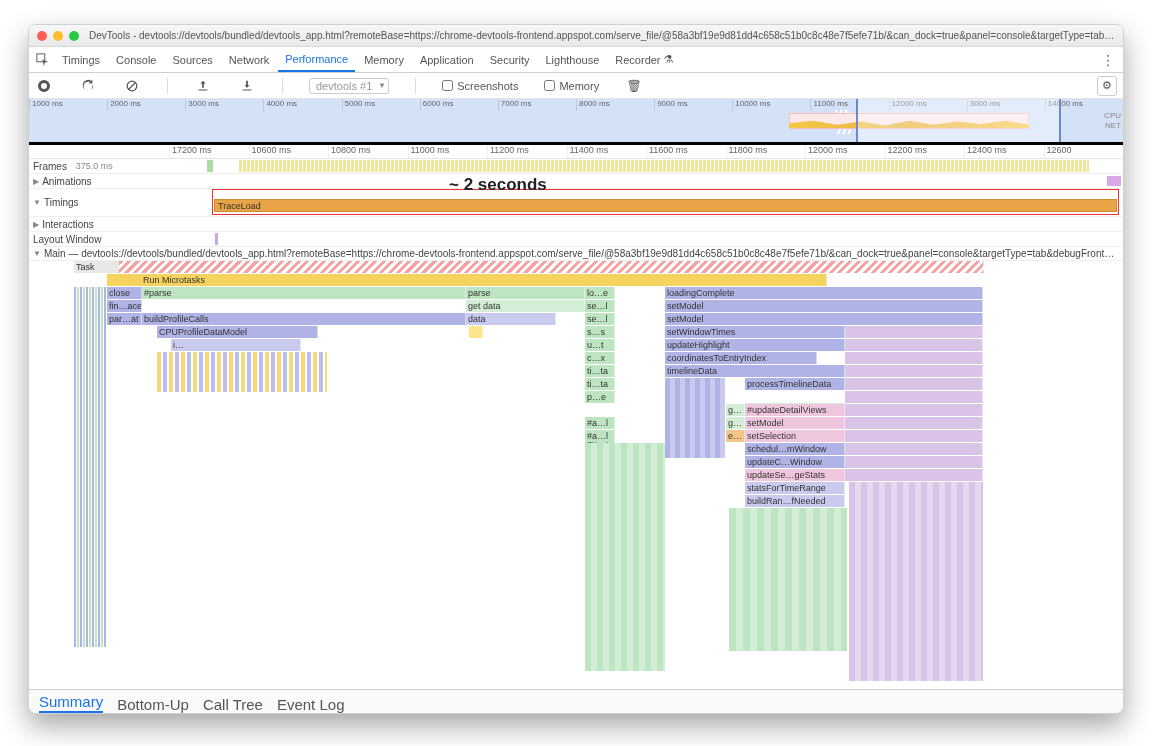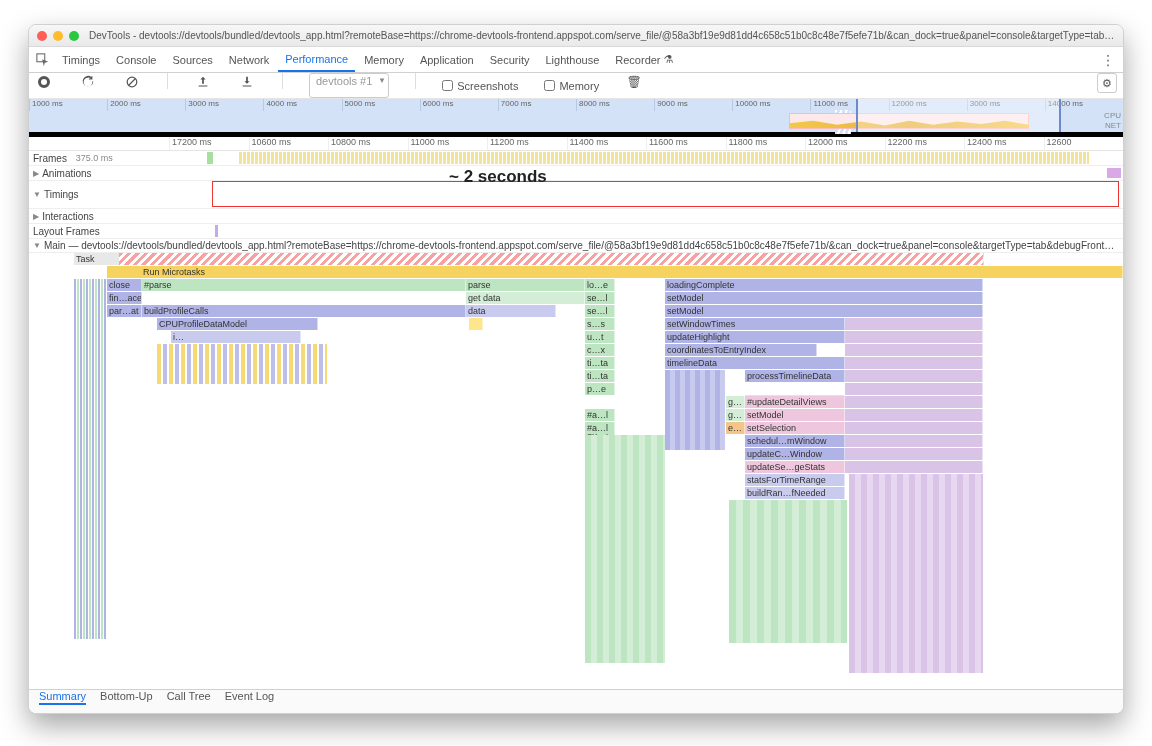--- a/index.html
+++ b/index.html
@@ -16,33 +16,33 @@
 
 .tabbar { height: 26px; border-bottom: 1px solid #d0d0d0; display: flex; align-items: center; font-size: 11px; color: #555; padding-left: 4px; gap: 2px; }
 .tabbar .ico { width: 20px; height: 100%; display: flex; align-items: center; justify-content: center; color:#555; }
 .tabbar .tab { padding: 0 7px; height: 100%; display: flex; align-items: center; cursor: pointer; }
 .tabbar .tab.active { color: #1a73e8; border-bottom: 2px solid #1a73e8; }
 .flask { font-size: 11px; margin-left: 3px;}
 .spacer { flex: 1; }
 .dots3 { padding: 0 8px; font-size: 14px; color:#666; }
 
 
-.toolbar { height: 26px; border-bottom: 1px solid #e5e5e5; display: flex; padding: 0 6px; gap: 26px; font-size: 11px; color: #555; }
+.toolbar { height: 26px; border-bottom: 1px solid #e5e5e5; display: flex; align-items: center; padding: 0 6px; gap: 26px; font-size: 11px; color: #555; }
 .tbtn { width: 18px; height: 18px; display: flex; align-items: center; justify-content: center; border-radius: 3px; }
 .tbtn.circle { border: 1.5px solid #555; border-radius: 50%; width: 12px; height: 12px; }
 .sep { width:1px; height:16px; background:#ddd; }
 .sel { border:1px solid #ccc; border-radius:3px; padding:1px 16px 1px 6px; color:#999; position:relative; }
 .sel::after { content:"▾"; position:absolute; right:4px; color:#888; font-size:9px; }
 .chk { display:flex; align-items:center; gap:4px; }
 .chk input { width:11px; height:11px; }
 .trash { font-size:12px; }
 .gear { margin-left:auto; width:20px; height:20px; border:1px solid #ccc; border-radius:3px; display:flex; align-items:center; justify-content:center; }
 
 
-.overview { height: 38px; border-bottom:5px solid #000000; position:relative; background:#d3e2f7; font-size:8px; color:#666; }
+.overview { height: 46px; border-bottom:3px solid #000000; position:relative; background:#d3e2f7; font-size:8px; color:#666; }
 .overview .ruler { position:absolute; top:0; left:0; right:0; height:12px; display:flex; }
 .overview .ruler span { flex:1; border-left:1px solid #b8c9e3; padding-left:2px; }
 .overview .brk { position:absolute; top:11px; left:806px; width:16px; height:24px; background:repeating-linear-gradient(110deg,#fff,#fff 2px,#d3e2f7 2px,#d3e2f7 5px); }
 .overview .lbls { position:absolute; right:2px; top:12px; font-size:8px; color:#888; text-align:right; line-height:10px;}
 .overview .spark { position:absolute; left:760px; top:14px; width:240px; height:16px; }
 .overview .spark .bg { position:absolute; inset:0; background:#fde9e9; border:1px solid #f7bcbc;}
 .overview .spark .line { position:absolute; left:0; right:0; bottom:1px; height:8px; background:linear-gradient(90deg,#f4c84b 0%,#e9b13b 50%,#f4c84b 100%); clip-path: polygon(0 100%, 0 40%, 10% 10%, 20% 60%, 30% 20%, 40% 70%, 50% 10%, 60% 60%, 70% 20%, 80% 50%, 90% 10%, 100% 60%, 100% 100%);}
 .overview .hl { position:absolute; left:827px; right:62px; top:0; bottom:0; background:rgba(255,255,255,0.35); border-left:2px solid #6b8acb; border-right:2px solid #6b8acb;}
 
 
@@ -77,21 +77,21 @@
 .hatch{background:repeating-linear-gradient(135deg,#f7a2a2,#f7a2a2 3px,#fff 3px,#fff 6px);}
 
 
 .stripes { position:absolute; top:0; bottom:0; }
 .stripes.s1 { left:556px; width:80px; background:repeating-linear-gradient(90deg,#bee5c2,#bee5c2 6px,#d3edd6 6px,#d3edd6 12px); }
 .stripes.s2 { left:636px; width:60px; background:repeating-linear-gradient(90deg,#b0b3e6,#b0b3e6 5px,#c9cbee 5px,#c9cbee 10px); }
 .stripes.s3 { left:820px; width:134px; background:repeating-linear-gradient(90deg,#d9c3e6,#d9c3e6 6px,#e7d7f0 6px,#e7d7f0 12px); }
 .stripes.s4 { left:700px; width:118px; background:repeating-linear-gradient(90deg,#bee5c2,#bee5c2 7px,#d3edd6 7px,#d3edd6 14px); }
 
 
-.btabs { height:24px; border-top:1px solid #d0d0d0; display:flex; align-items:flex-start; gap:14px; padding:0 10px; font-size:11px; color:#555; background:#fafafa;margin-top:8px;}
+.btabs { height:24px; border-top:1px solid #d0d0d0; display:flex; align-items:flex-end; gap:14px; padding:0 10px; font-size:15px; color:#555; background:#fafafa;margin-top:8px;}
 .btabs .bt { cursor:pointer; }
 .btabs .bt.active { color:#1a73e8; border-bottom:2px solid #1a73e8; padding-bottom:1px;}
 
 svg { display:block; }
 </style>
 </head>
 <body>
 
 <div class="window">
 
@@ -234,50 +234,51 @@
         </div>
     </div>
 
     <div class="track" style="height:28px;">
       <div class="lbl">
           <span class="tri">▼</span>
           <span>Timings</span>
         </div>
       <div class="body timings-body">
         <div class="redbox"></div>
+        <div class="traceload">TraceLoad</div>
       </div>
     </div>
 
     <div class="track">
       <div class="lbl">
           <span class="tri">▶</span>
           <span>Interactions</span>
         </div>
       <div class="body"></div>
     </div>
     <div class="track">
       <div class="lbl">
-          <span>Layout Frames</span>
+          <span>Layout Window</span>
         </div>
       <div class="body">
           <div style="position:absolute;left:46px;width:3px;top:1px;bottom:1px;background:#c9a8e6;"></div>
         </div>
     </div>
 
     <div class="main-head">
         <span class="tri">▼</span>
         <span style="white-space:nowrap;overflow:hidden;text-overflow:ellipsis;">Main — devtools://devtools/bundled/devtools_app.html?remoteBase=https://chrome-devtools-frontend.appspot.com/serve_file/@58a3bf19e9d81dd4c658c51b0c8c48e7f5efe71b/&amp;can_dock=true&amp;panel=console&amp;targetType=tab&amp;debugFrontend=true</span>
       </div>
 
     <div class="flame">
 
       <div class="seg c-gray" style="top:0;left:45px;width:910px;">Task</div>
       <div class="seg hatch" style="top:0;left:90px;width:865px;"></div>
 
-      <div class="seg c-ylo" style="top:13px;left:78px;width:1016px;padding-left:36px;">Run Microtasks</div>
+      <div class="seg c-ylo" style="top:13px;left:78px;width:720px;padding-left:36px;">Run Microtasks</div>
 
       <div class="seg c-blu" style="top:26px;left:78px;width:35px;">close</div>
       <div class="seg c-grn" style="top:26px;left:113px;width:324px;">#parse</div>
       <div class="seg c-grn" style="top:26px;left:437px;width:119px;">parse</div>
       <div class="seg c-grn" style="top:26px;left:556px;width:30px;">lo…e</div>
       <div class="seg c-blu" style="top:26px;left:636px;width:318px;">loadingComplete</div>
 
       <div class="seg c-blu" style="top:39px;left:78px;width:35px;">fin…ace</div>
       <div class="seg c-grn2" style="top:39px;left:437px;width:119px;">get data</div>
       <div class="seg c-grn" style="top:39px;left:556px;width:30px;">se…l</div>

